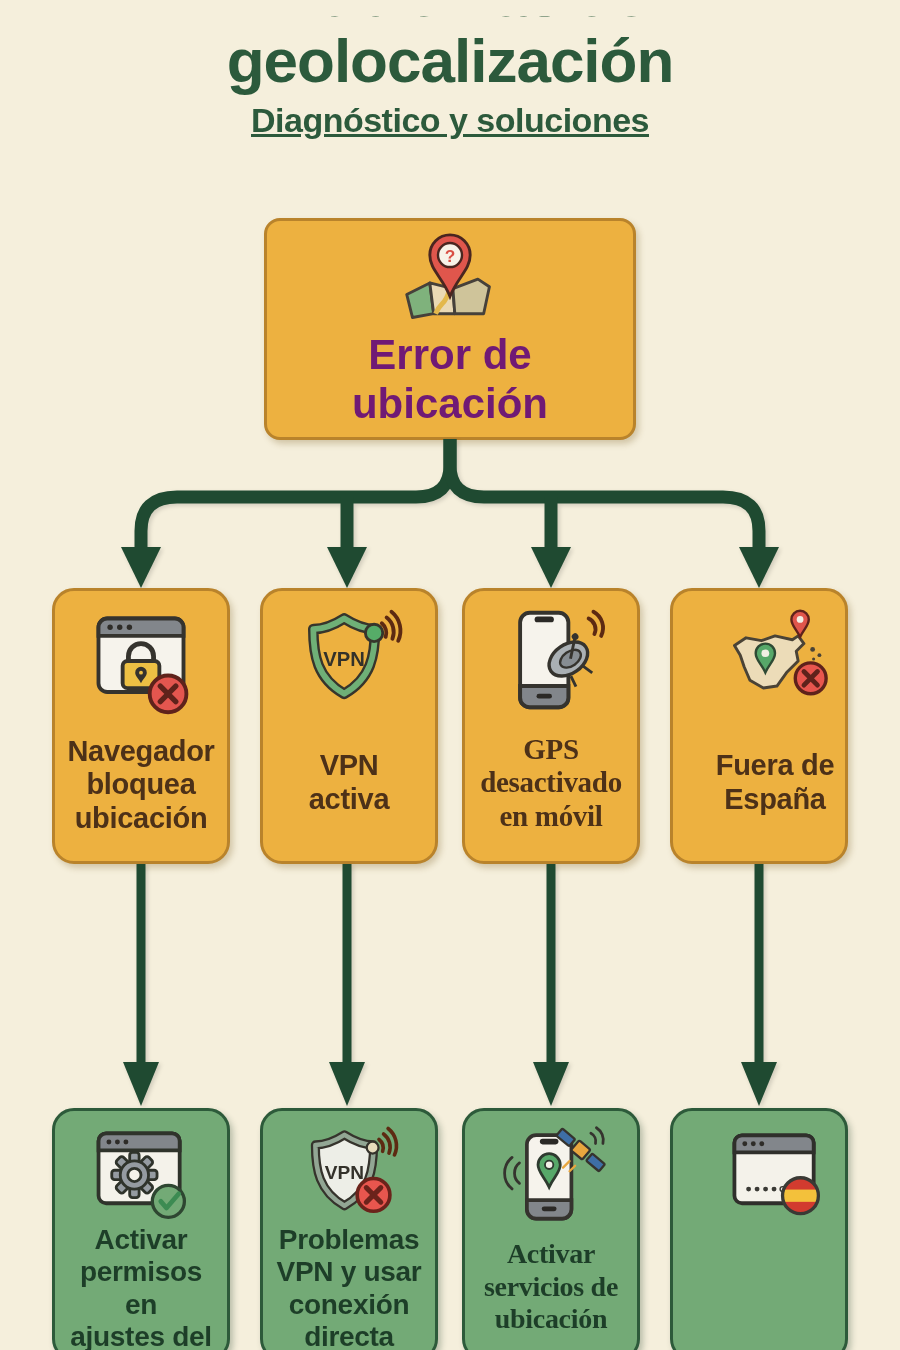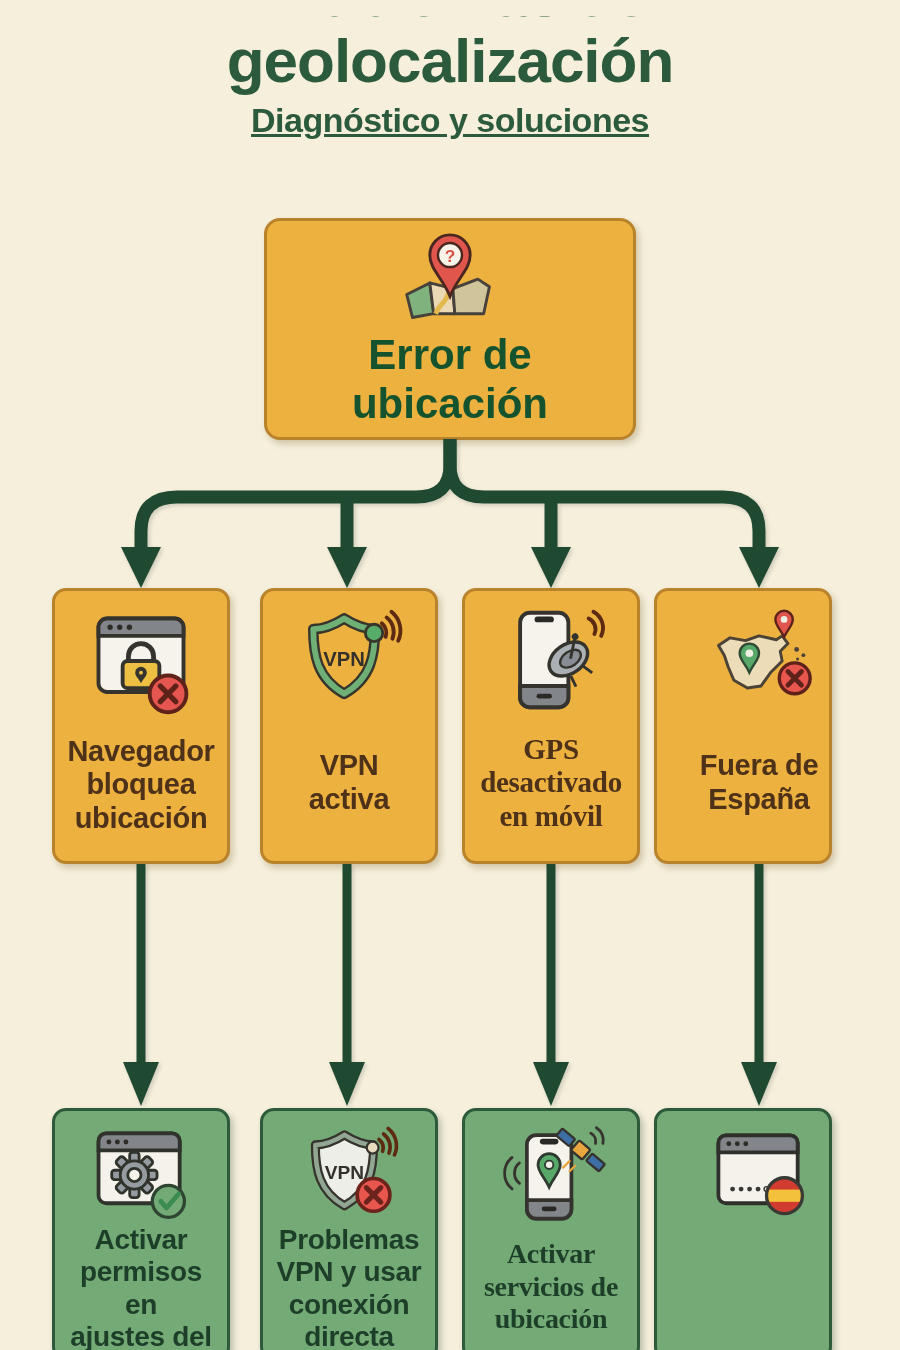--- a/index.html
+++ b/index.html
@@ -6,41 +6,41 @@
   body{background:#f5efdc;font-family:"Liberation Sans",sans-serif;}
   .canvas{position:relative;width:900px;height:1350px;margin:16px auto;background:#f5efdc;overflow:hidden;}
 
   
   .title{position:absolute;top:-54px;left:0;width:900px;text-align:center;color:#2c5a3c;}
   .title .t1{font-size:62px;font-weight:700;line-height:1.06;letter-spacing:-1px;}
   .title .sub{font-size:34px;font-weight:700;margin-top:8px;letter-spacing:-0.5px;text-decoration:underline;}
 
   
   .node{position:absolute;box-sizing:border-box;display:flex;flex-direction:column;align-items:center;
-        border-radius:14px;text-align:center;}
+        border-radius:22px;text-align:center;}
   .node .ic{flex:0 0 auto;}
   .nlabel{flex:1;display:flex;align-items:center;justify-content:center;
           white-space:pre-line;font-weight:600;line-height:1.16;padding:0 6px 10px 6px;}
 
   .root{left:264px;top:202px;width:372px;height:222px;background:#edb140;border:3px solid #b9832b;
         border-radius:16px;box-shadow:3px 4px 6px rgba(120,90,30,.28);}
   .root .ic{margin-top:10px;}
-  .root .nlabel{font-size:42px;color:#14532d;padding-bottom:16px;}
+  .root .nlabel{font-size:42px;color:#701a75;padding-bottom:16px;}
 
   .prob{top:572px;width:178px;height:276px;background:#edb140;border:3px solid #b9832b;
         box-shadow:3px 4px 6px rgba(120,90,30,.28);}
   .prob .ic{margin-top:14px;}
   .prob .nlabel{font-size:29px;color:#4d3118;letter-spacing:-0.3px;}
 
   .sol{top:1092px;width:178px;height:253px;background:#73aa76;border:3px solid #2d5a3a;
        box-shadow:3px 4px 6px rgba(40,70,45,.3);}
   .sol .ic{margin-top:13px;}
   .sol .nlabel{font-size:28px;color:#1d3e28;letter-spacing:-0.3px;}
 
-  .c1{left:52px;align-items:center;} .c2{left:260px;} .c3{left:462px;font-family:Liberation Serif, serif;} .c4{left:654px;padding-left:32px;}
+  .c1{left:52px;align-items:center;} .c2{left:260px;} .c3{left:462px;font-family:Liberation Serif, serif;} .c4{left:670px;padding-left:32px;}
 
   
   .conn{position:absolute;left:0;filter:drop-shadow(2px 2px 2px rgba(0,0,0,.15));}
   .conn-top{top:423px;}
   .conn-mid{top:846px;}
 </style>
 </head>
 <body>
 
 <div class="canvas">

